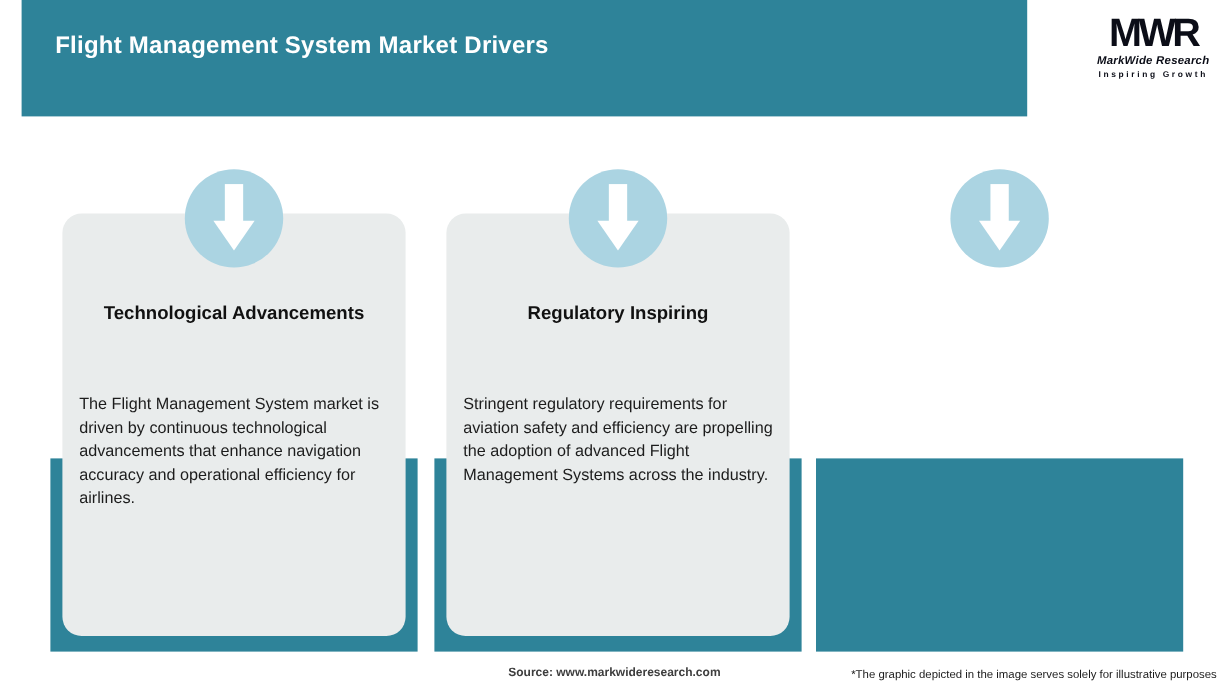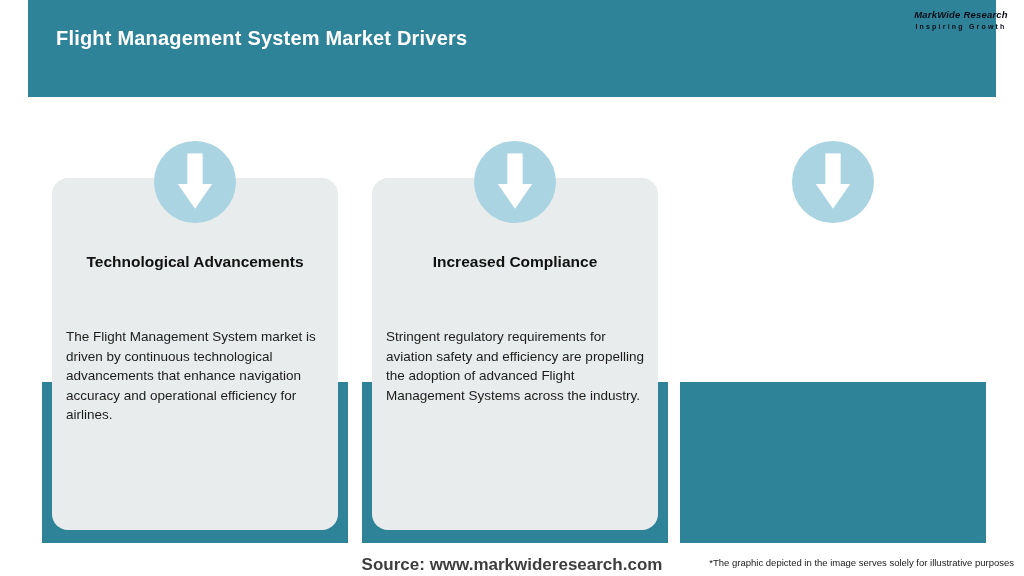--- a/index.html
+++ b/index.html
@@ -7,22 +7,22 @@
     width: 1024px; height: 576px;
     background: #ffffff;
     font-family: "Liberation Sans", sans-serif;
     position: relative;
     overflow: hidden;
   }
 
   
   .header-bar {
     position: absolute;
-    left: 28px; top: 0;
-    width: 968px; height: 97px;
+    left: 18px; top: 0;
+    width: 838px; height: 97px;
     background: #2e8399;
   }
   .header-title {
     margin: 0;
     padding: 27px 0 0 28px;
     color: #ffffff;
     font-size: 20px;
     font-weight: bold;
     letter-spacing: 0.2px;
   }
@@ -108,40 +108,41 @@
     justify-content: center;
   }
   .icon-circle svg { display: block; margin-top: 2px; }
 
   
   .source-text {
     position: absolute;
     left: 0; top: 555px;
     width: 1024px;
     text-align: center;
-    font-size: 17px;
+    font-size: 10px;
     font-weight: bold;
     color: #3e3e3e;
   }
   .disclaimer-text {
     position: absolute;
     right: 10px; top: 557px;
     font-size: 9.5px;
     color: #191919;
     margin-left: 28px;
   }
 </style>
 </head>
 <body>
 
 <div class="header-bar">
   <h1 class="header-title">Flight Management System Market Drivers</h1>
 </div>
 
 <div class="logo">
+  <div class="logo-monogram">MWR</div>
   <div class="logo-name">MarkWide Research</div>
   <div class="logo-tagline">Inspiring Growth</div>
 </div>
 
 <div class="card-group g1">
   <div class="teal-band"></div>
   <div class="card">
     <h2 class="card-title">Technological Advancements</h2>
     <p class="card-desc">The Flight Management System market is driven by continuous technological advancements that enhance navigation accuracy and operational efficiency for airlines.</p>
   </div>
@@ -149,21 +150,21 @@
     <svg width="42" height="60" viewBox="0 0 44 62" xmlns="http://www.w3.org/2000/svg">
       <rect x="14" y="0" width="16" height="34" fill="#ffffff"></rect>
       <polygon points="4,32 40,32 22,58" fill="#ffffff"></polygon>
     </svg>
   </div>
 </div>
 
 <div class="card-group g2">
   <div class="teal-band"></div>
   <div class="card">
-    <h2 class="card-title">Increased Compliance</h2>
+    <h2 class="card-title">Regulatory Inspiring</h2>
     <p class="card-desc">Stringent regulatory requirements for aviation safety and efficiency are propelling the adoption of advanced Flight Management Systems across the industry.</p>
   </div>
   <div class="icon-circle">
     <svg width="42" height="60" viewBox="0 0 44 62" xmlns="http://www.w3.org/2000/svg">
       <rect x="14" y="0" width="16" height="34" fill="#ffffff"></rect>
       <polygon points="4,32 40,32 22,58" fill="#ffffff"></polygon>
     </svg>
   </div>
 </div>
 

